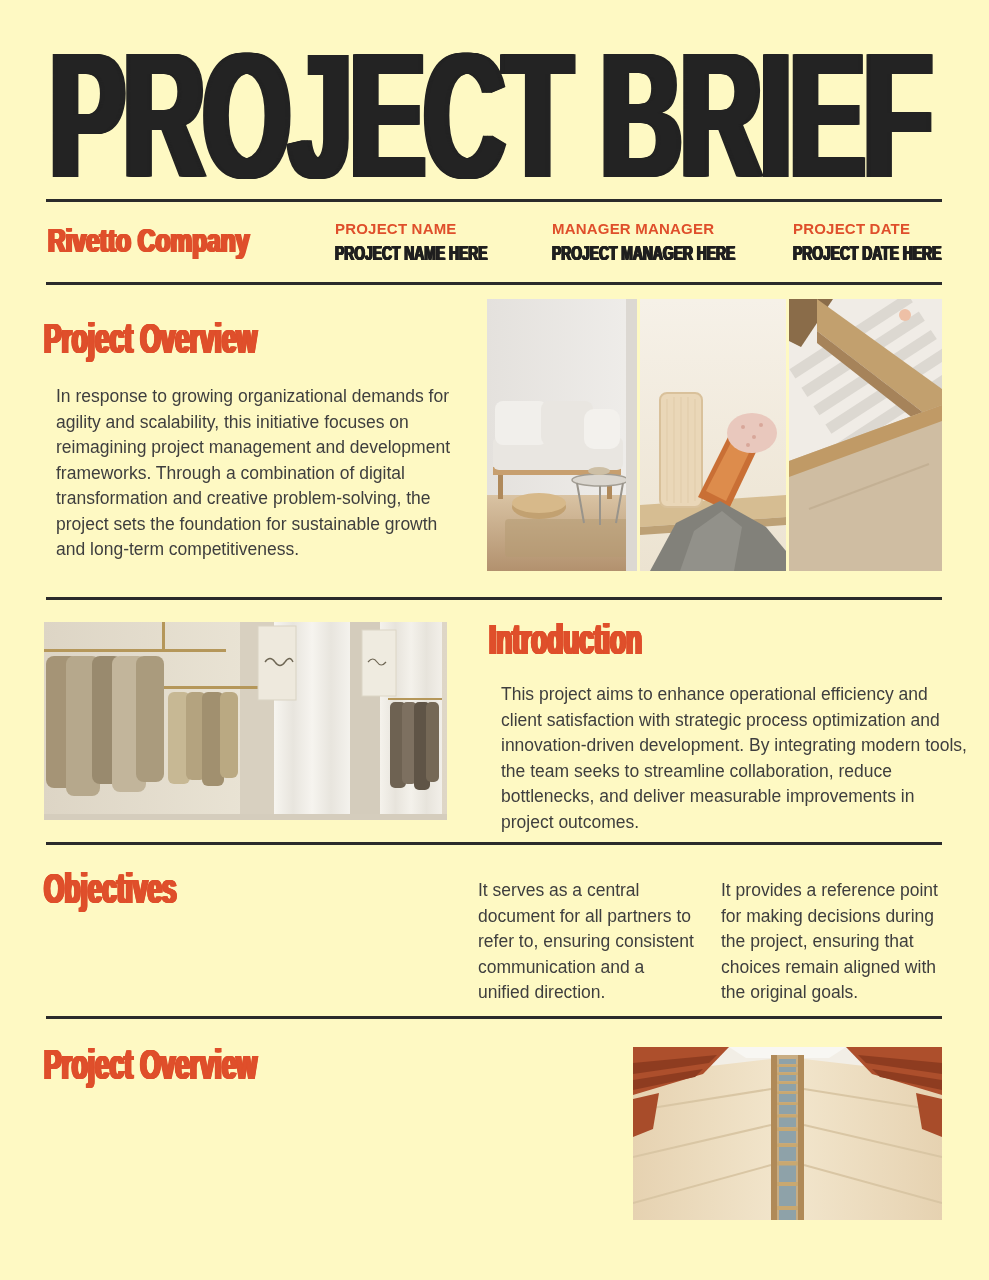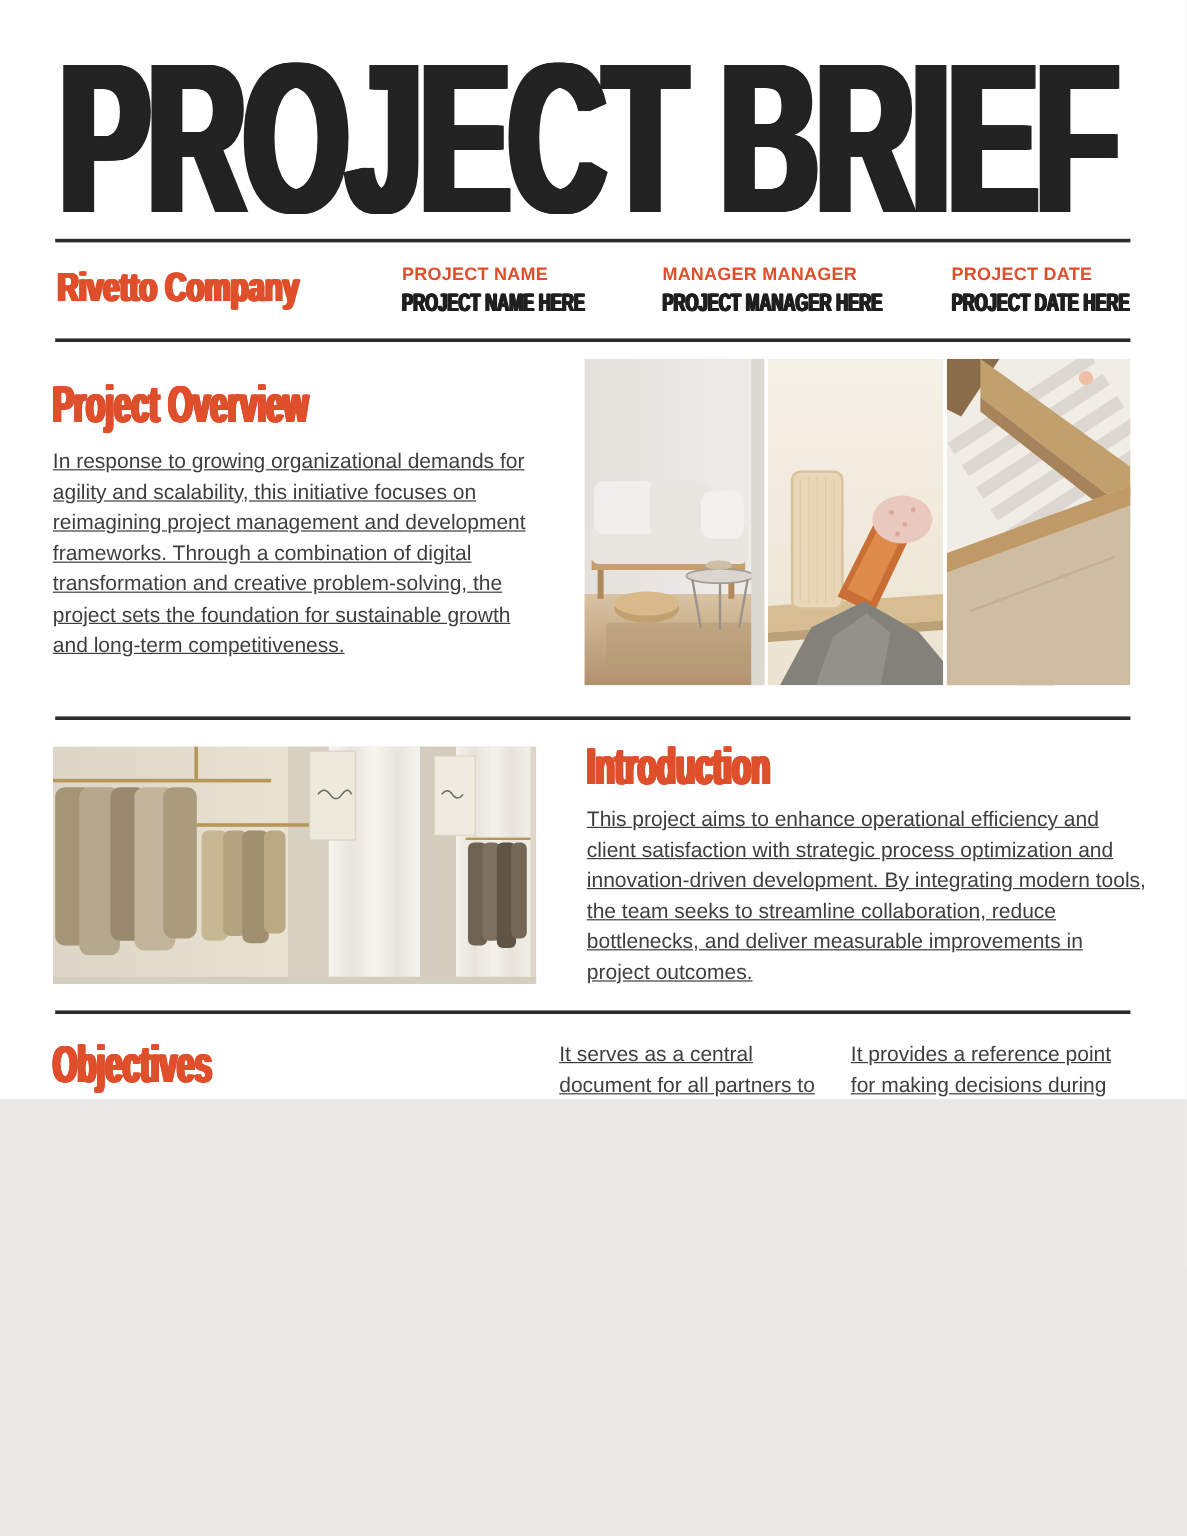--- a/index.html
+++ b/index.html
@@ -1,21 +1,21 @@
 <!DOCTYPE html>
 <html><head>
 <meta charset="utf-8">
 <style>
   html,body{margin:0;padding:0;}
   body{background:#e9e8e6;}
   .page{
     position:relative;
-    width:989px;height:916px;
+    width:989px;height:1280px;
     margin:0 auto;
-    background:#ffffff;
+    background:#fef9c3;
     font-family:"Liberation Sans",sans-serif;
     overflow:hidden;
   }
   
   .rule{position:absolute;left:46px;width:896px;height:3px;background:#2b2b2b;}
   .rule-1{top:199px;}
   .rule-2{top:282px;}
   .rule-3{top:597px;}
   .rule-4{top:842px;}
   .rule-5{top:1016px;}
@@ -54,22 +54,22 @@
   }
   .field-value{
     position:absolute;top:241px;
     font-weight:700;font-size:21px;line-height:1.1;color:#1f1f1f;
     transform:scaleX(0.66);transform-origin:left top;white-space:nowrap;
     text-shadow:0.8px 0 currentColor,-0.8px 0 currentColor,1.2px 0 currentColor,-1.2px 0 currentColor;
   }
   .fx-1{left:335px;} .fx-2{left:552px;} .fx-3{left:793px;}
   
   .body{
-    position:absolute;margin:0;
-    font-size:17.5px;line-height:25.5px;color:#3e3e3e;text-decoration:underline;
+    position:absolute;margin:12px;
+    font-size:17.5px;line-height:25.5px;color:#3e3e3e;
   }
   .p-overview1{left:44px;top:372px;width:414px;}
   .p-intro{left:489px;top:670px;width:466px;}
   .obj-1{left:223px;top:866px;width:224px;}
   .obj-2{left:466px;top:866px;width:218px;}
   .obj-3{left:709px;top:866px;width:238px;}
   .po2-1{left:44px;top:1097px;width:228px;}
   .po2-2{left:294px;top:1097px;width:320px;}
   
   .collage{position:absolute;left:487px;top:299px;width:455px;height:272px;display:flex;gap:3px;}

